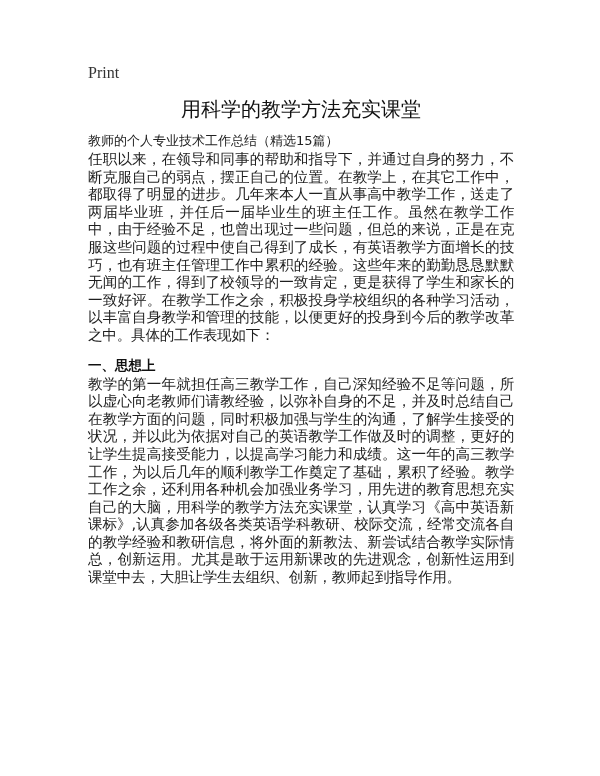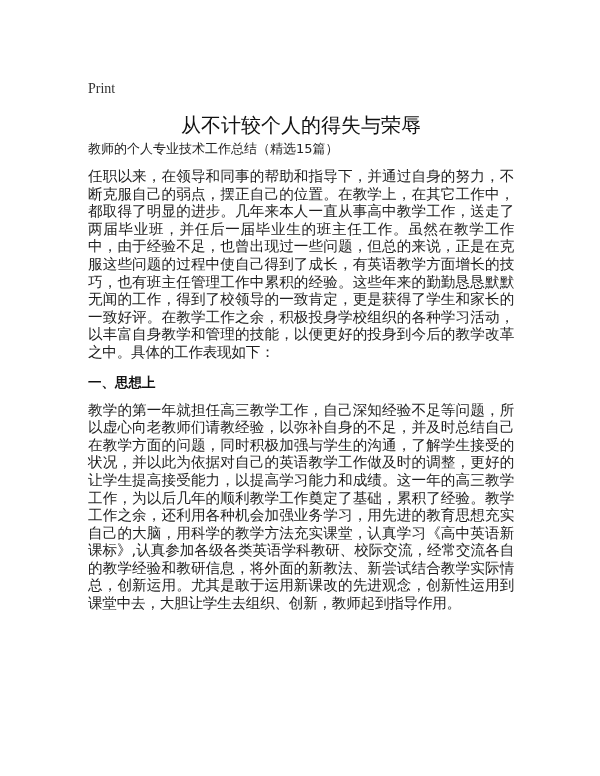--- a/index.html
+++ b/index.html
@@ -1,28 +1,28 @@
 <!DOCTYPE html>
 <html><head>
   <meta charset="utf-8">
   <style>
     html, body { margin: 0; padding: 0; background: #ffffff; }
     body { width: 600px; height: 776px; overflow: hidden; position: relative; color: #1a1a1a; }
     .page { position: absolute; left: 88px; top: 64px; width: 426px; }
-    .print { font-family: "Liberation Serif", serif; font-size: 14px; color: #333; height: 18px; line-height: 18px; margin-top: 16px; }
+    .print { font-family: "Liberation Serif", serif; font-size: 16px; color: #333; height: 18px; line-height: 18px; }
     .title { font-family: "DejaVu Sans", sans-serif; font-size: 20px; text-align: center; margin-top: 14px; line-height: 26px; color: #111; }
-    .subtitle { font-family: "DejaVu Sans", sans-serif; font-size: 13px; margin-top: 2px; line-height: 18px; color: #222; }
+    .subtitle { font-family: "DejaVu Sans", sans-serif; font-size: 13px; margin-top: 10px; line-height: 18px; color: #222; }
     .section-title { font-family: "DejaVu Serif", serif; font-weight: bold; font-size: 13.5px; margin-top: 9px; line-height: 18px; color: #111; }
-    .para { font-family: "DejaVu Sans", sans-serif; font-size: 14.6px; line-height: 17.6px; margin-top: 9px; letter-spacing: -0.25px; text-align: justify; color: #1e1e1e; word-break: break-all; }
+    .para { font-family: "DejaVu Sans", sans-serif; font-size: 14.6px; line-height: 17.6px; letter-spacing: -0.25px; text-align: justify; color: #1e1e1e; word-break: break-all; }
     .heading { font-family: Liberation Serif, serif; font-weight: bold; font-size: 13.5px; margin-top: 13px; line-height: 18px; color: #111; }
   </style>
 </head>
 <body>
 
 <div class="page">
   <div class="print">Print</div>
-  <div class="title">从不计较个人的得失与荣辱</div>
+  <div class="title">用科学的教学方法充实课堂</div>
   <div class="subtitle">教师的个人专业技术工作总结（精选15篇）</div>
   <div class="para">任职以来，在领导和同事的帮助和指导下，并通过自身的努力，不断克服自己的弱点，摆正自己的位置。在教学上，在其它工作中，都取得了明显的进步。几年来本人一直从事高中教学工作，送走了两届毕业班，并任后一届毕业生的班主任工作。虽然在教学工作中，由于经验不足，也曾出现过一些问题，但总的来说，正是在克服这些问题的过程中使自己得到了成长，有英语教学方面增长的技巧，也有班主任管理工作中累积的经验。这些年来的勤勤恳恳默默无闻的工作，得到了校领导的一致肯定，更是获得了学生和家长的一致好评。在教学工作之余，积极投身学校组织的各种学习活动，以丰富自身教学和管理的技能，以便更好的投身到今后的教学改革之中。具体的工作表现如下：</div>
   <div class="heading">一、思想上</div>
   <div class="para">教学的第一年就担任高三教学工作，自己深知经验不足等问题，所以虚心向老教师们请教经验，以弥补自身的不足，并及时总结自己在教学方面的问题，同时积极加强与学生的沟通，了解学生接受的状况，并以此为依据对自己的英语教学工作做及时的调整，更好的让学生提高接受能力，以提高学习能力和成绩。这一年的高三教学工作，为以后几年的顺利教学工作奠定了基础，累积了经验。教学工作之余，还利用各种机会加强业务学习，用先进的教育思想充实自己的大脑，用科学的教学方法充实课堂，认真学习《高中英语新课标》,认真参加各级各类英语学科教研、校际交流，经常交流各自的教学经验和教研信息，将外面的新教法、新尝试结合教学实际情总，创新运用。尤其是敢于运用新课改的先进观念，创新性运用到课堂中去，大胆让学生去组织、创新，教师起到指导作用。</div>
 
 </div>
 
 </body></html>

